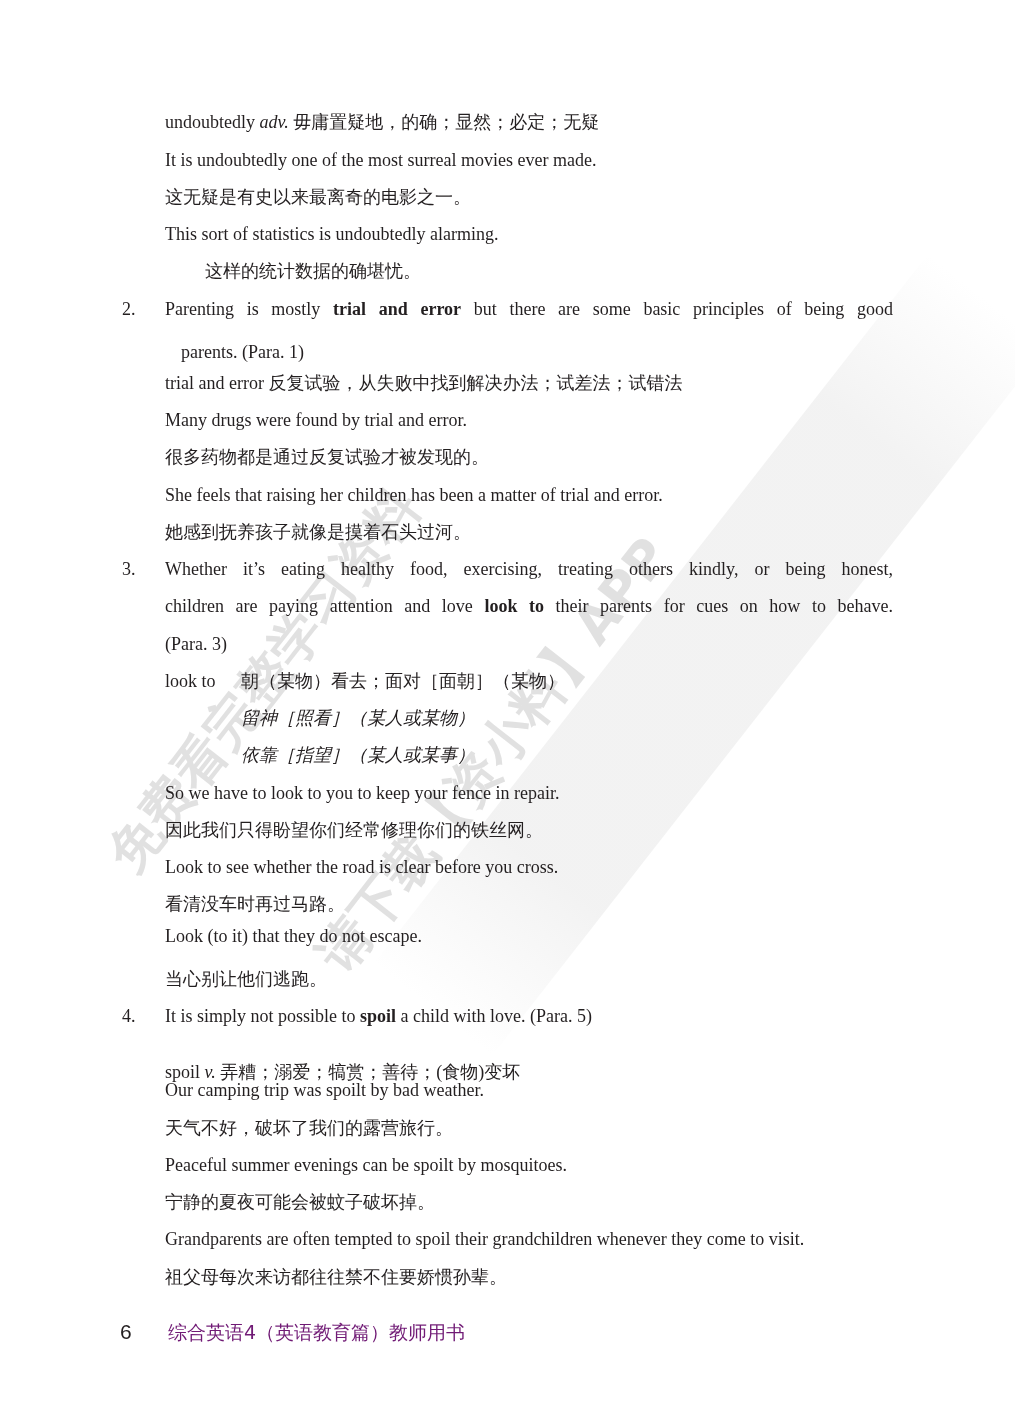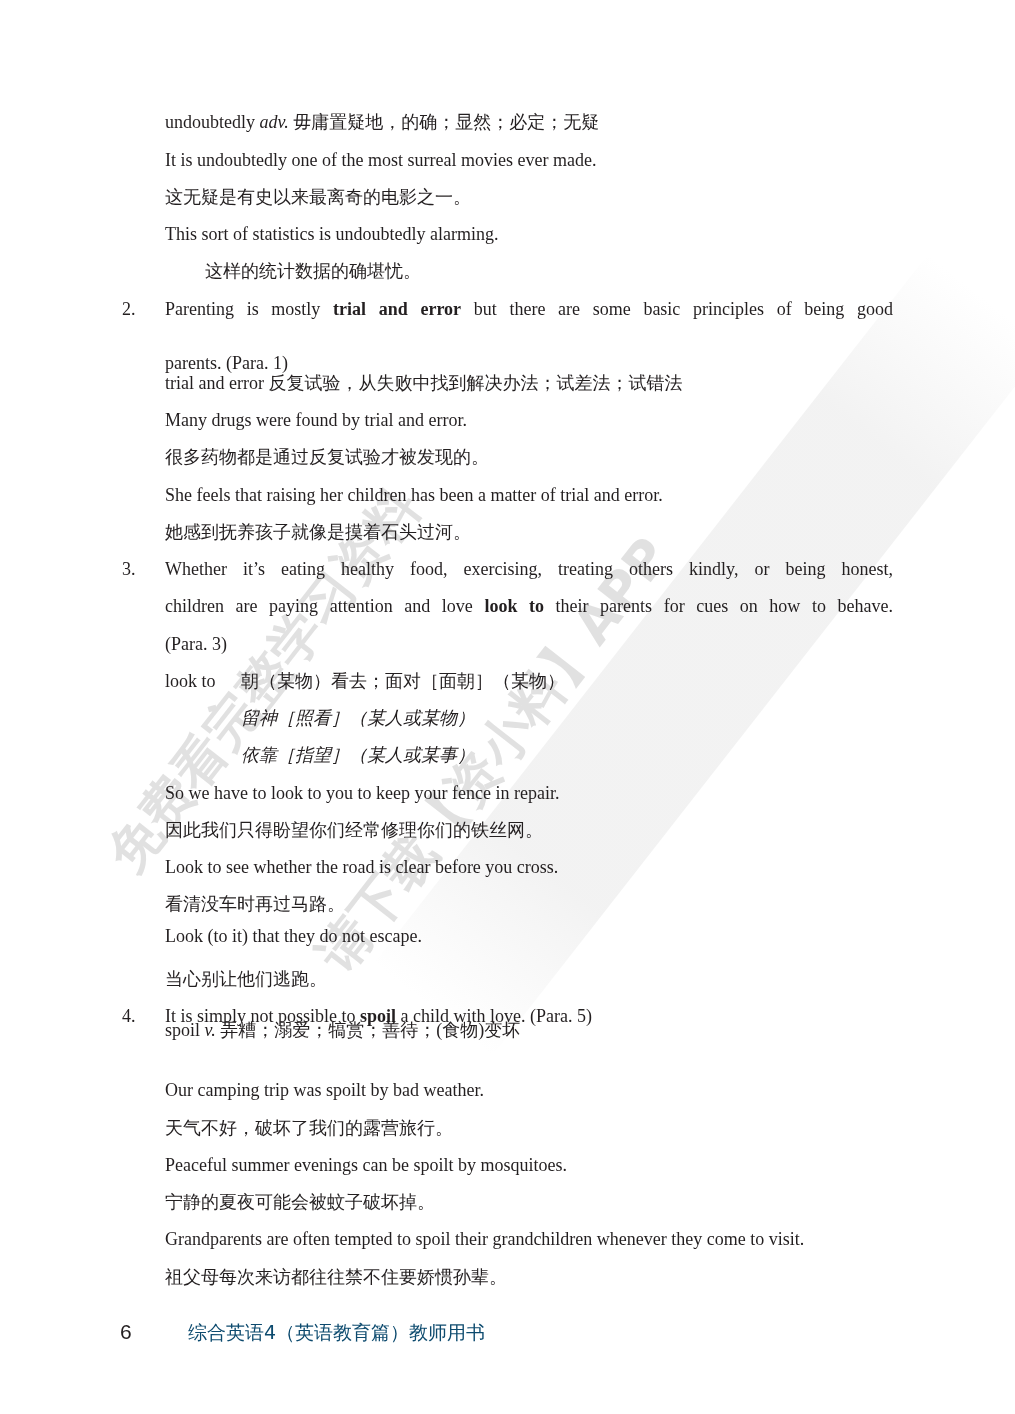--- a/index.html
+++ b/index.html
@@ -91,22 +91,21 @@
       line-height: 26px;
       color: #231f20;
     }
     .footer-title {
       position: absolute;
       left: 168px;
       top: 1319px;
       font-family: "DejaVu Sans", sans-serif;
       font-size: 19px;
       line-height: 26px;
-      color: #0c4a6e;
-      margin-left: 20px;
+      color: #701a75;
     }
   </style>
 </head>
 <body>
 
 <div class="watermark">
   <div class="wm-band"></div>
 </div>
 <div class="wm-text wm-1">免费看完整学习资料</div>
 <div class="wm-text wm-2" style="left:330px;top:930px;">请下载【资小料】APP</div>
@@ -122,21 +121,21 @@
   <div class="line" style="top:185px;">这无疑是有史以来最离奇的电影之一。</div>
   <div class="line" style="top:222px;">This sort of statistics is undoubtedly alarming.</div>
   <div class="line" style="top:259px;margin-left:40px;">这样的统计数据的确堪忧。</div>
 
   <div class="num" style="top:297px;">2.</div>
   <div class="line justify" style="top:297px;">
     <span>Parenting is mostly</span>
     <span class="b">trial and error</span>
     <span>but there are some basic principles of being good</span>
   </div>
-  <div class="line" style="top:351px;">parents. (Para. 1)</div>
+  <div class="line" style="top:340px;margin-left:16px;">parents. (Para. 1)</div>
   <div class="line" style="top:371px;">
     <span>trial and error</span>
     <span>反复试验，从失败中找到解决办法；试差法；试错法</span>
   </div>
   <div class="line" style="top:408px;">Many drugs were found by trial and error.</div>
   <div class="line" style="top:445px;">很多药物都是通过反复试验才被发现的。</div>
   <div class="line" style="top:483px;">She feels that raising her children has been a matter of trial and error.</div>
   <div class="line" style="top:520px;">她感到抚养孩子就像是摸着石头过河。</div>
 
   <div class="num" style="top:557px;">3.</div>
@@ -158,21 +157,21 @@
   <div class="line" style="top:892px;">看清没车时再过马路。</div>
   <div class="line" style="top:884px;margin-top:40px;">Look (to it) that they do not escape.</div>
   <div class="line" style="top:967px;">当心别让他们逃跑。</div>
 
   <div class="num" style="top:1004px;">4.</div>
   <div class="line" style="top:1004px;">
     <span>It is simply not possible to</span>
     <span class="b">spoil</span>
     <span>a child with love. (Para. 5)</span>
   </div>
-  <div class="line" style="top:1018px;">
+  <div class="line" style="top:1060px;">
     <span>spoil</span>
     <span class="i">v.</span>
     <span>弄糟；溺爱；犒赏；善待；(食物)变坏</span>
   </div>
   <div class="line" style="top:1078px;">Our camping trip was spoilt by bad weather.</div>
   <div class="line" style="top:1116px;">天气不好，破坏了我们的露营旅行。</div>
   <div class="line" style="top:1153px;">Peaceful summer evenings can be spoilt by mosquitoes.</div>
   <div class="line" style="top:1227px;">Grandparents are often tempted to spoil their grandchildren whenever they come to visit.</div>
   <div class="line" style="top:1190px;">宁静的夏夜可能会被蚊子破坏掉。</div>
   <div class="line" style="top:1265px;">祖父母每次来访都往往禁不住要娇惯孙辈。</div>

